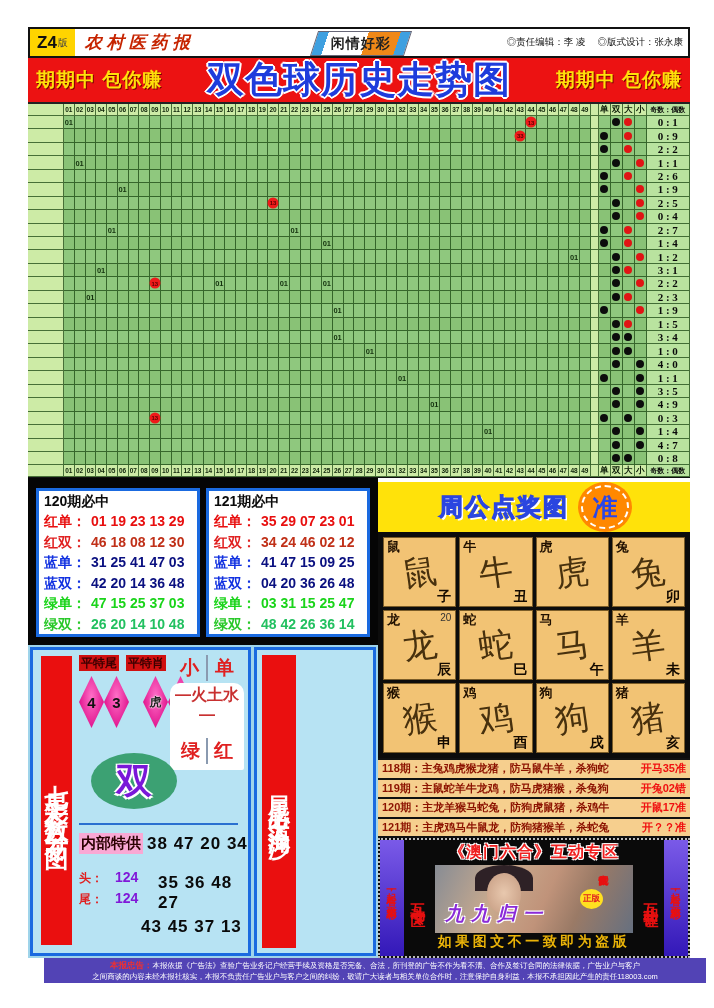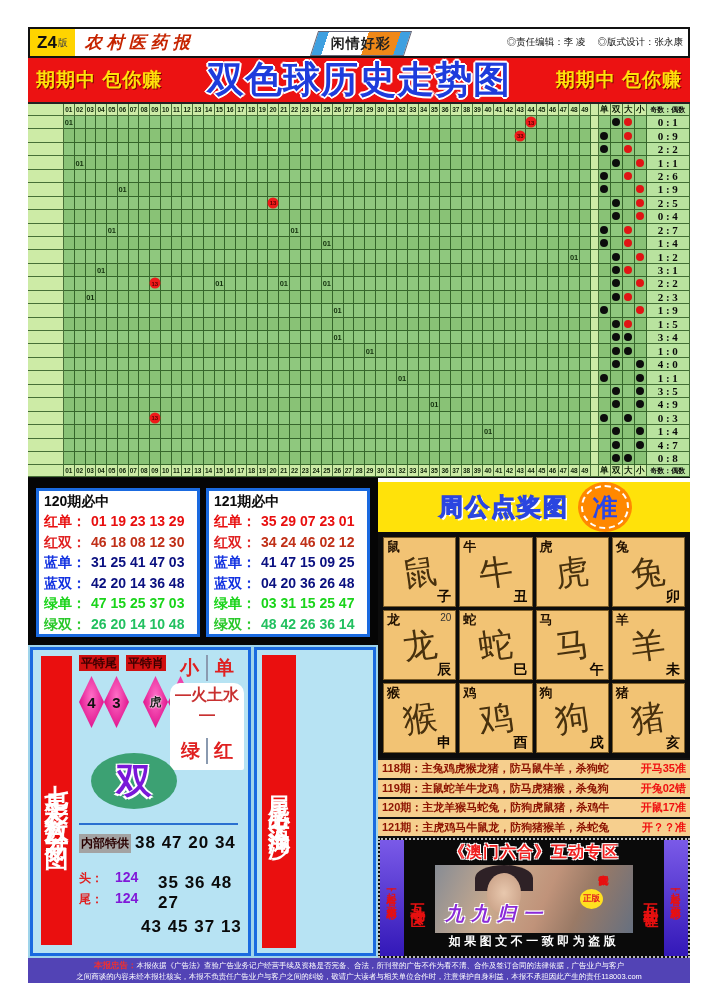--- a/index.html
+++ b/index.html
@@ -66,21 +66,21 @@
   .xd span:first-child{border-right:2px solid #8a9ab0;}
   .elements-box{background:#fff;border-radius:10px 10px 2px 2px;margin-top:2px;padding:2px 0 6px 0;}
   .elem{color:#c83030;font-weight:bold;font-size:16px;}
   .lh{display:flex;justify-content:center;font-weight:900;font-size:19px;color:#e02020;margin-top:14px;}
   .lh span{padding:0 6px;}
   .lh span:first-child{border-right:2px solid #8a9ab0;}
   .shuang{position:absolute;left:12px;top:98px;width:86px;height:56px;background:#3ca173;border-radius:50%;display:flex;align-items:center;justify-content:center;}
   .shuang span{font-size:36px;font-weight:900;color:#7a18d8;text-shadow:1.5px 1.5px 0 #fff,-1.5px -1.5px 0 #fff,1.5px -1.5px 0 #fff,-1.5px 1.5px 0 #fff;}
   .hr-blue{position:absolute;left:0;right:6px;top:168px;height:2px;background:#2a70d0;}
   .neibu-row{position:absolute;left:0;top:178px;display:flex;align-items:center;gap:4px;white-space:nowrap;}
-  .neibu-label{background:#a3a3a3;color:#2a0000;font-weight:900;font-size:12px;padding:1px 2px;}
+  .neibu-label{background:#f9a8d4;color:#2a0000;font-weight:900;font-size:15px;padding:1px 2px;}
   .bignums{font-size:17px;font-weight:900;color:#0a0a0a;letter-spacing:1px;}
   .touwei{position:absolute;left:0;top:212px;font-weight:900;line-height:19px;}
   .touwei .tl{color:#e02020;font-size:12px;}
   .touwei .tv{color:#8018d8;font-size:14px;margin-left:12px;}
   .nums2{position:absolute;left:72px;top:218px;margin-left:7px;}
   .nums3{position:absolute;left:62px;top:262px;}
   .ww{flex:1;border:3px solid #1a6ae0;background:#b7e3f3;display:flex;box-sizing:border-box;}
   .ww-strip{width:34px;margin:5px 0 5px 5px;background:#ea0f0f;color:#fff;writing-mode:vertical-rl;text-orientation:upright;font-size:22px;font-weight:900;letter-spacing:6px;display:flex;align-items:center;justify-content:center;}
   .ww-col{flex:1;padding:0 1px;text-align:center;}
   .ww-period{color:#ea1010;font-weight:900;font-size:14px;margin-top:4px;}
@@ -104,23 +104,23 @@
   .m-inner{width:27px;display:flex;align-items:center;justify-content:center;}
   .m-inner span{writing-mode:vertical-rl;text-orientation:upright;color:#e81010;font-weight:900;font-size:15px;letter-spacing:3px;}
   .m-center{flex:1;display:flex;flex-direction:column;align-items:center;padding:2px 0;}
   .m-title{color:#f02020;font-weight:900;font-size:16px;letter-spacing:1px;white-space:nowrap;text-shadow:1px 1px 0 #fff,-1px -1px 0 #fff,1px -1px 0 #fff,-1px 1px 0 #fff;}
   .m-photo{width:198px;height:68px;background:linear-gradient(115deg,#878c94 0%,#c9aa8e 32%,#c0937a 55%,#9a7a66 72%,#667080 100%);position:relative;margin-top:2px;}
   .m-face{position:absolute;left:52px;top:8px;width:34px;height:40px;background:radial-gradient(#e8c8ae,#c49a80);border-radius:50% 50% 45% 45%;}
   .m-hair{position:absolute;left:40px;top:0;width:58px;height:26px;background:#2e2126;border-radius:50% 50% 0 0;}
   .m-caption{position:absolute;right:24px;top:2px;writing-mode:vertical-rl;text-orientation:upright;color:#e81010;font-weight:900;font-size:10px;line-height:11px;}
   .m-photo-title{position:absolute;left:10px;bottom:6px;font-size:19px;font-weight:900;font-style:italic;color:#8a2ad8;letter-spacing:7px;text-shadow:1px 1px 0 #fff,-1px -1px 0 #fff,1px -1px 0 #fff,-1px 1px 0 #fff;}
   .m-badge{position:absolute;right:30px;top:24px;background:#ffe020;color:#e02020;font-size:8.5px;font-weight:900;border-radius:50%;padding:4px 3px;}
-  .m-bottom{color:#ffffff;font-weight:900;font-size:12px;letter-spacing:3.5px;margin-top:0;white-space:nowrap;}
+  .m-bottom{color:#eab308;font-weight:900;font-size:14px;letter-spacing:3.5px;margin-top:0;white-space:nowrap;}
   
-  .footer{position:absolute;left:28px;top:958px;width:662px;height:25px;background:#5243b5;box-sizing:border-box;padding:2px 8px 0 8px;color:#fff;font-size:7.5px;line-height:11px;text-align:center;}
+  .footer{position:absolute;left:44px;top:958px;width:662px;height:25px;background:#5243b5;box-sizing:border-box;padding:2px 8px 0 8px;color:#fff;font-size:7.5px;line-height:11px;text-align:center;}
   .footer .warn{color:#f03030;font-weight:900;font-size:8.5px;}
 </style>
 </head>
 <body>
 
 <div class="page">
 
   <div class="masthead">
     <div class="edition">
       <span class="code">Z4</span>

